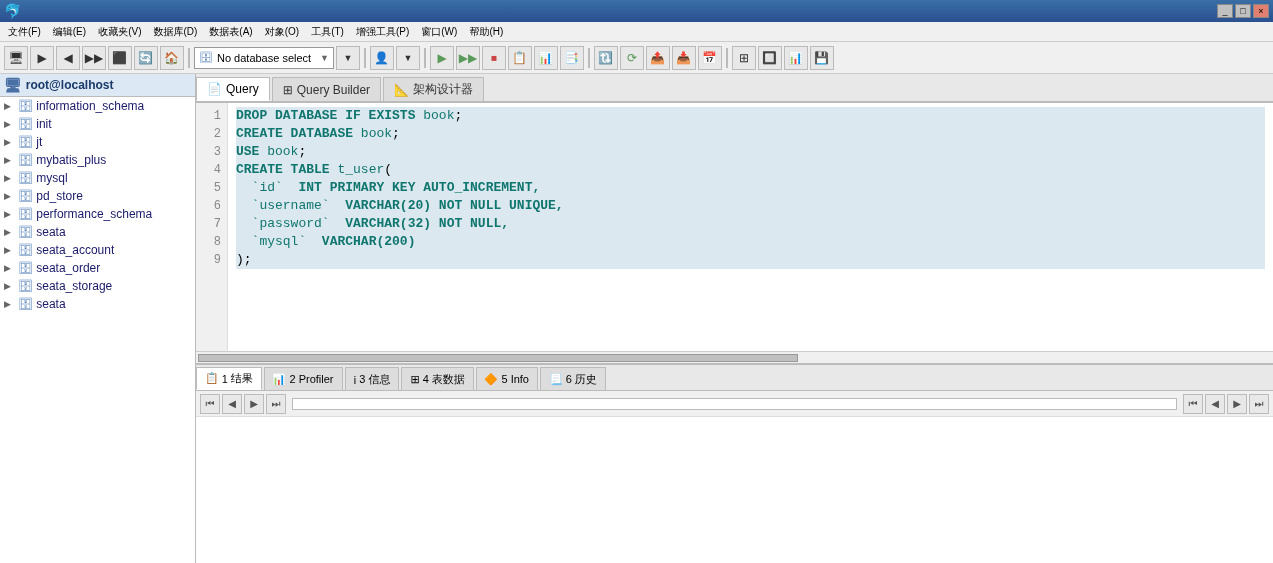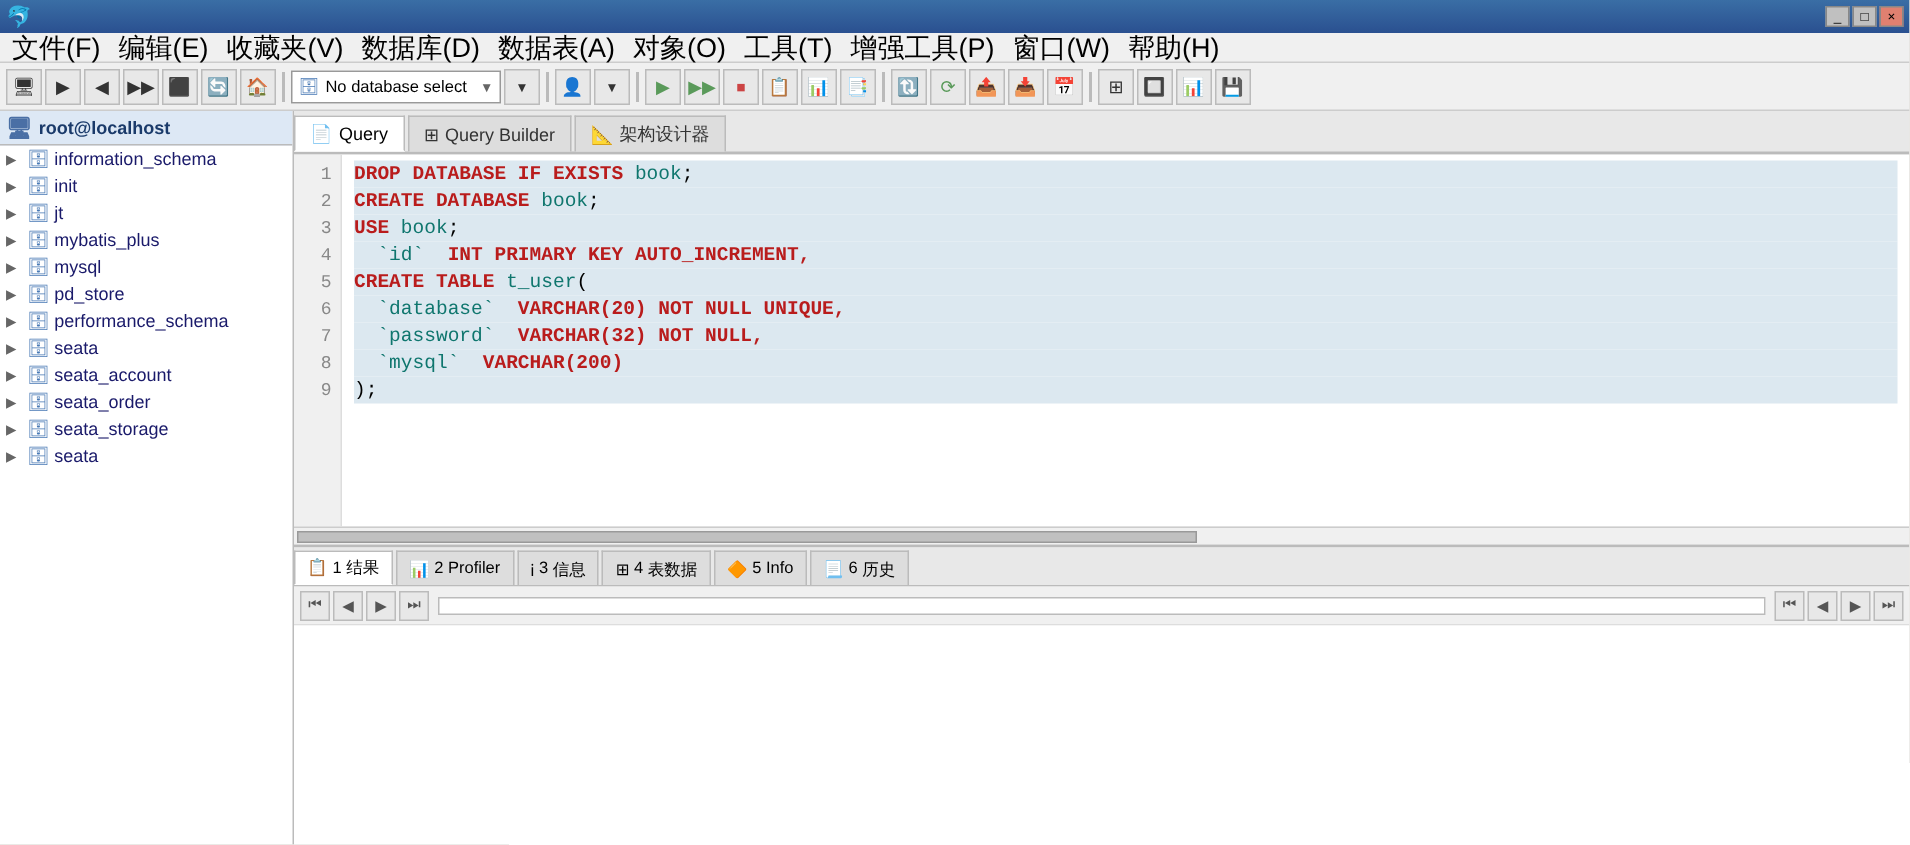--- a/index.html
+++ b/index.html
@@ -21,21 +21,21 @@
     .title-btn { width: 16px; height: 14px; background: #c0c0c0; border: 1px solid #888; display: flex; align-items: center; justify-content: center; font-size: 9px; color: #000; cursor: pointer; }
 
     
     .menu-bar {
       background: #f0f0f0;
       height: 20px;
       display: flex;
       align-items: center;
       padding: 0 2px;
       border-bottom: 1px solid #ccc;
-      font-size: 18px;
+      font-size: 10px;
     }
     .menu-item {
       padding: 2px 6px;
       cursor: pointer;
       white-space: nowrap;
     }
 
     
     .toolbar {
       background: #f0f0f0;
@@ -171,21 +171,21 @@
       line-height: 18px;
       flex: 1;
       background: white;
       overflow: auto;
     }
     .code-line {
       display: block;
       background: #dce8f0;
       white-space: pre;
     }
-    .kw { color: #b91c1c; font-weight: bold; }
+    .kw { color: #0f766e; font-weight: bold; }
     .id { color: #0f766e; }
 
     
     .scroll-bar-h {
       height: 12px;
       background: #f0f0f0;
       border-top: 1px solid #ccc;
       display: flex;
       align-items: center;
       padding: 0 2px;
@@ -428,23 +428,23 @@
           <div>5</div>
           <div>6</div>
           <div>7</div>
           <div>8</div>
           <div>9</div>
         </div>
         <div class="code-content">
           <span class="code-line"><span class="kw">DROP DATABASE IF EXISTS</span> <span class="id">book</span>;</span>
           <span class="code-line"><span class="kw">CREATE DATABASE</span> <span class="id">book</span>;</span>
           <span class="code-line"><span class="kw">USE</span> <span class="id">book</span>;</span>
+          <span class="code-line"><span class="kw">CREATE TABLE</span> <span class="id">t_user</span>(</span>
           <span class="code-line">  <span class="id">`id`</span>  <span class="kw">INT PRIMARY KEY AUTO_INCREMENT,</span></span>
-          <span class="code-line"><span class="kw">CREATE TABLE</span> <span class="id">t_user</span>(</span>
-          <span class="code-line">  <span class="id">`database`</span>  <span class="kw">VARCHAR(20) NOT NULL UNIQUE,</span></span>
+          <span class="code-line">  <span class="id">`username`</span>  <span class="kw">VARCHAR(20) NOT NULL UNIQUE,</span></span>
           <span class="code-line">  <span class="id">`password`</span>  <span class="kw">VARCHAR(32) NOT NULL,</span></span>
           <span class="code-line">  <span class="id">`mysql`</span>  <span class="kw">VARCHAR(200)</span></span>
           <span class="code-line">);</span>
         </div>
       </div>
 
       <div class="scroll-bar-h">
         <div class="scroll-thumb"></div>
       </div>
     </div>

